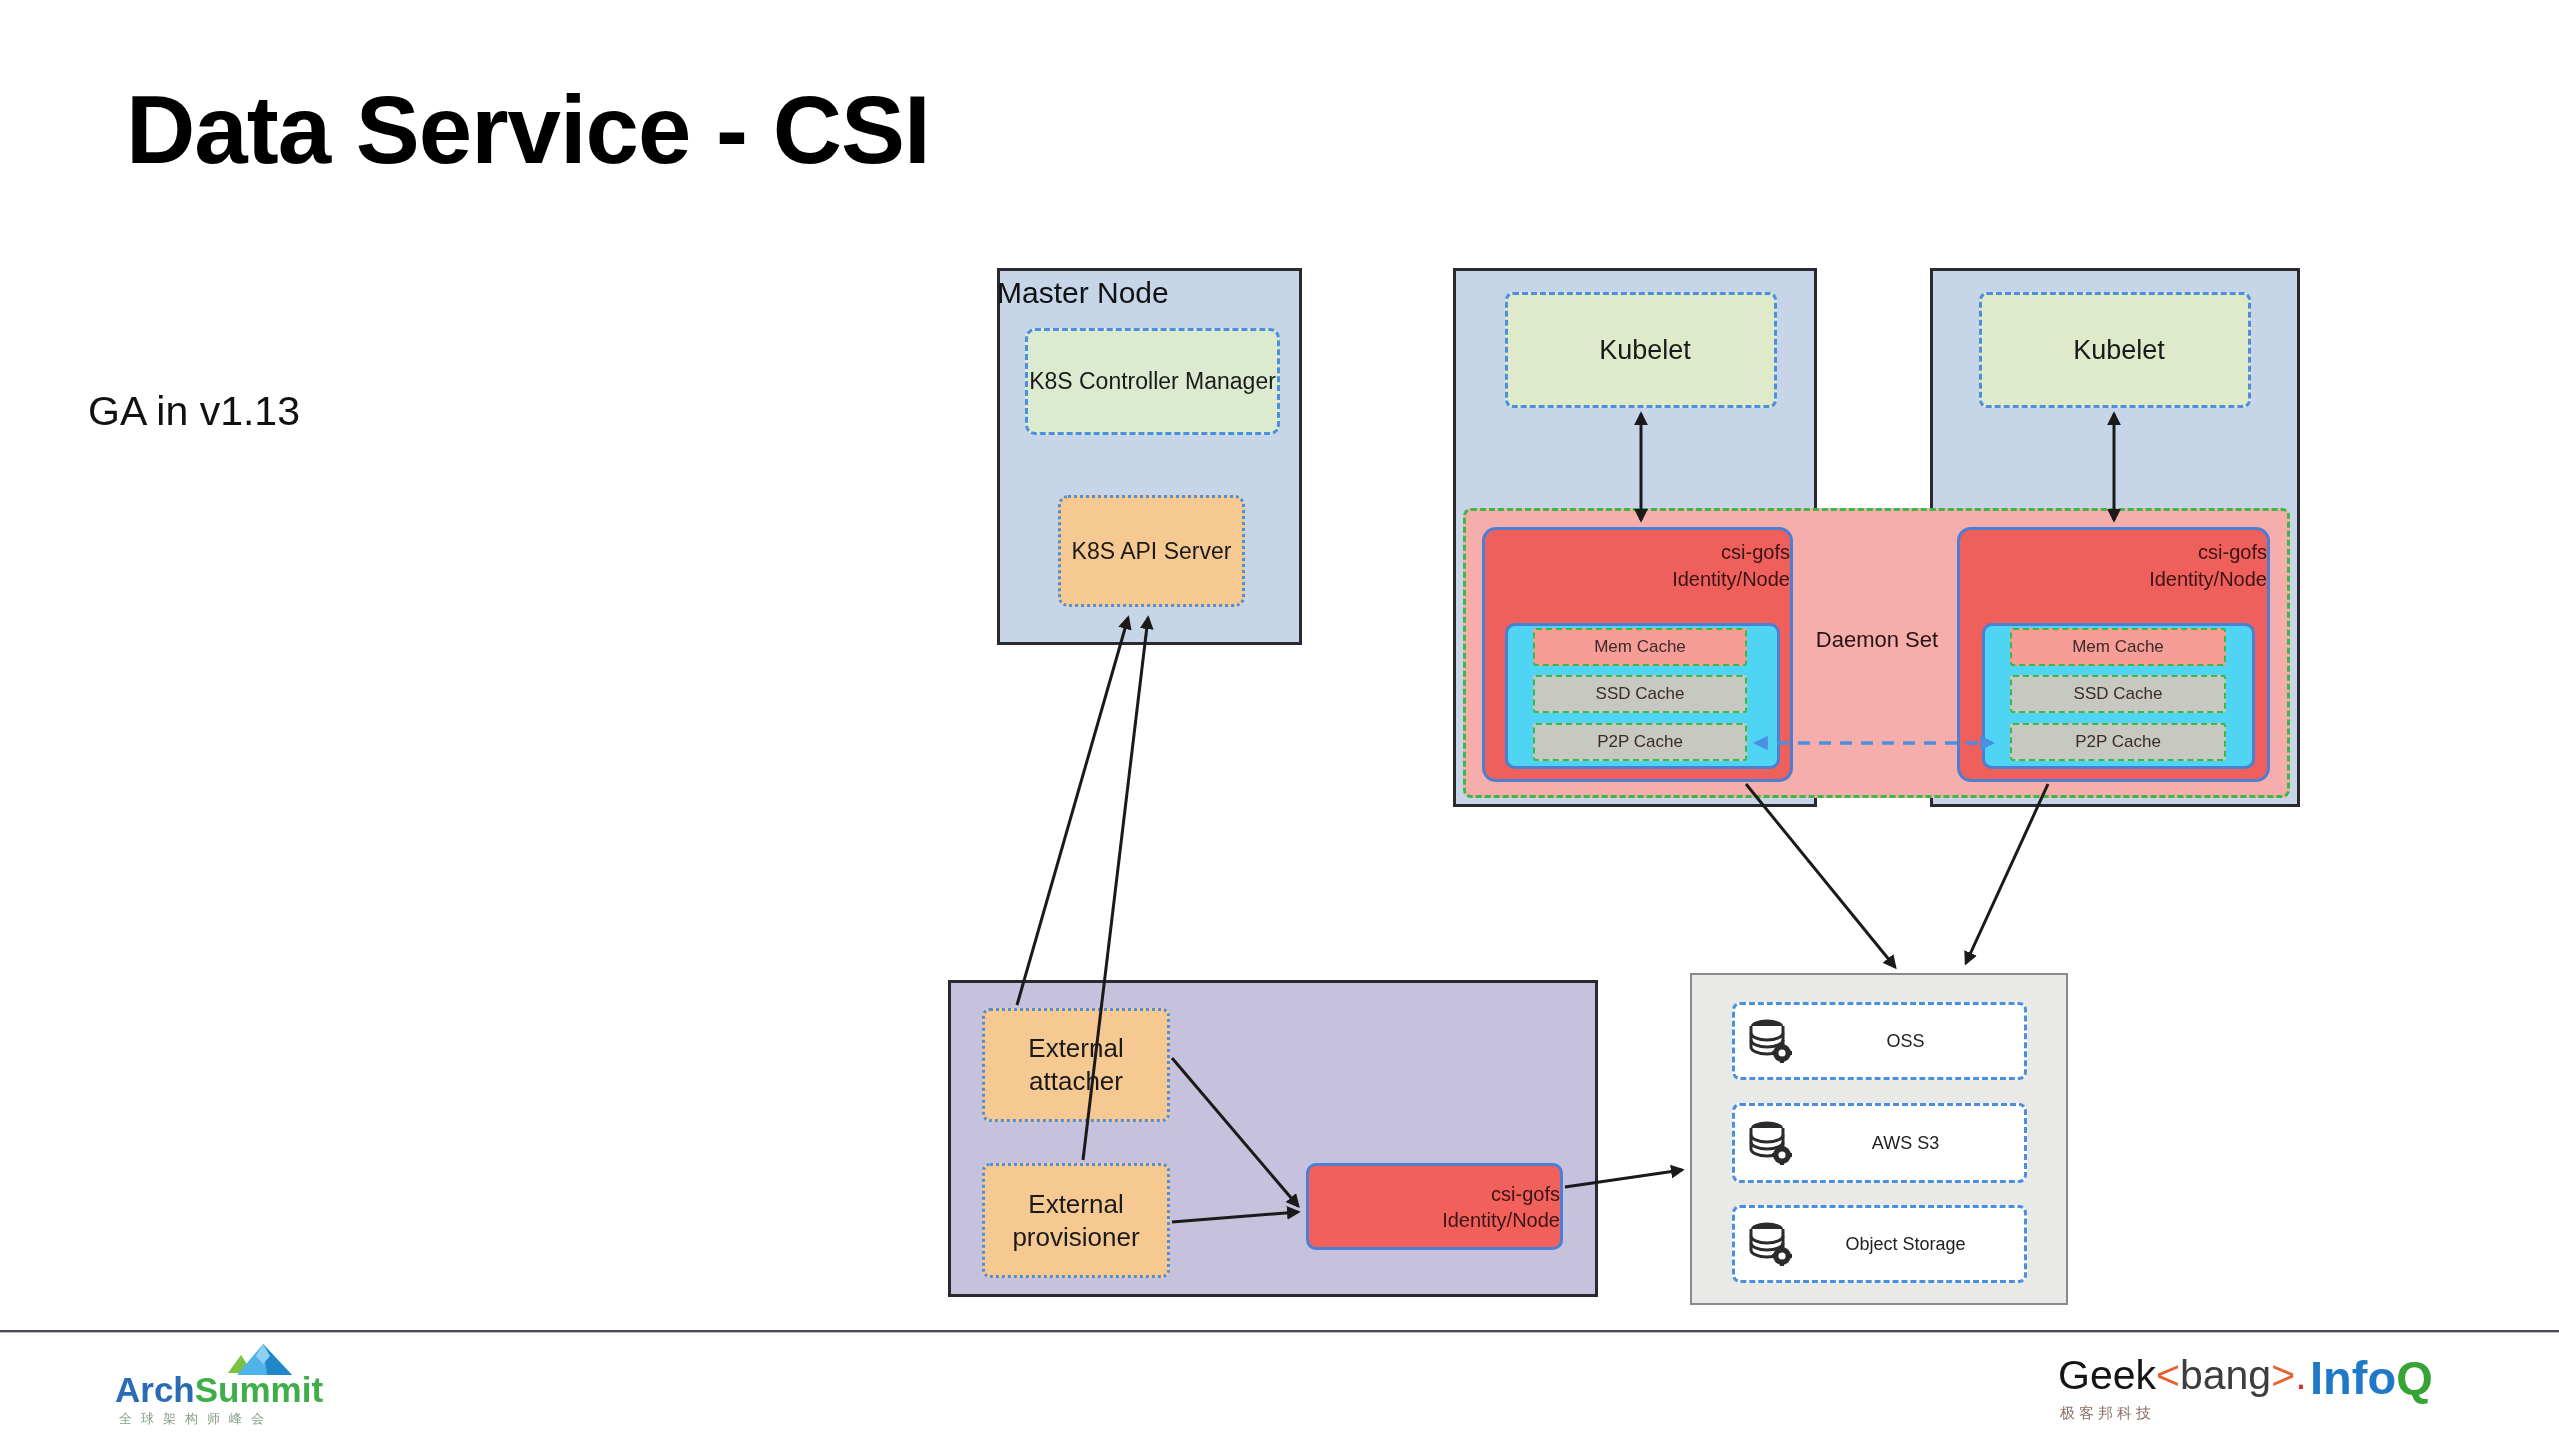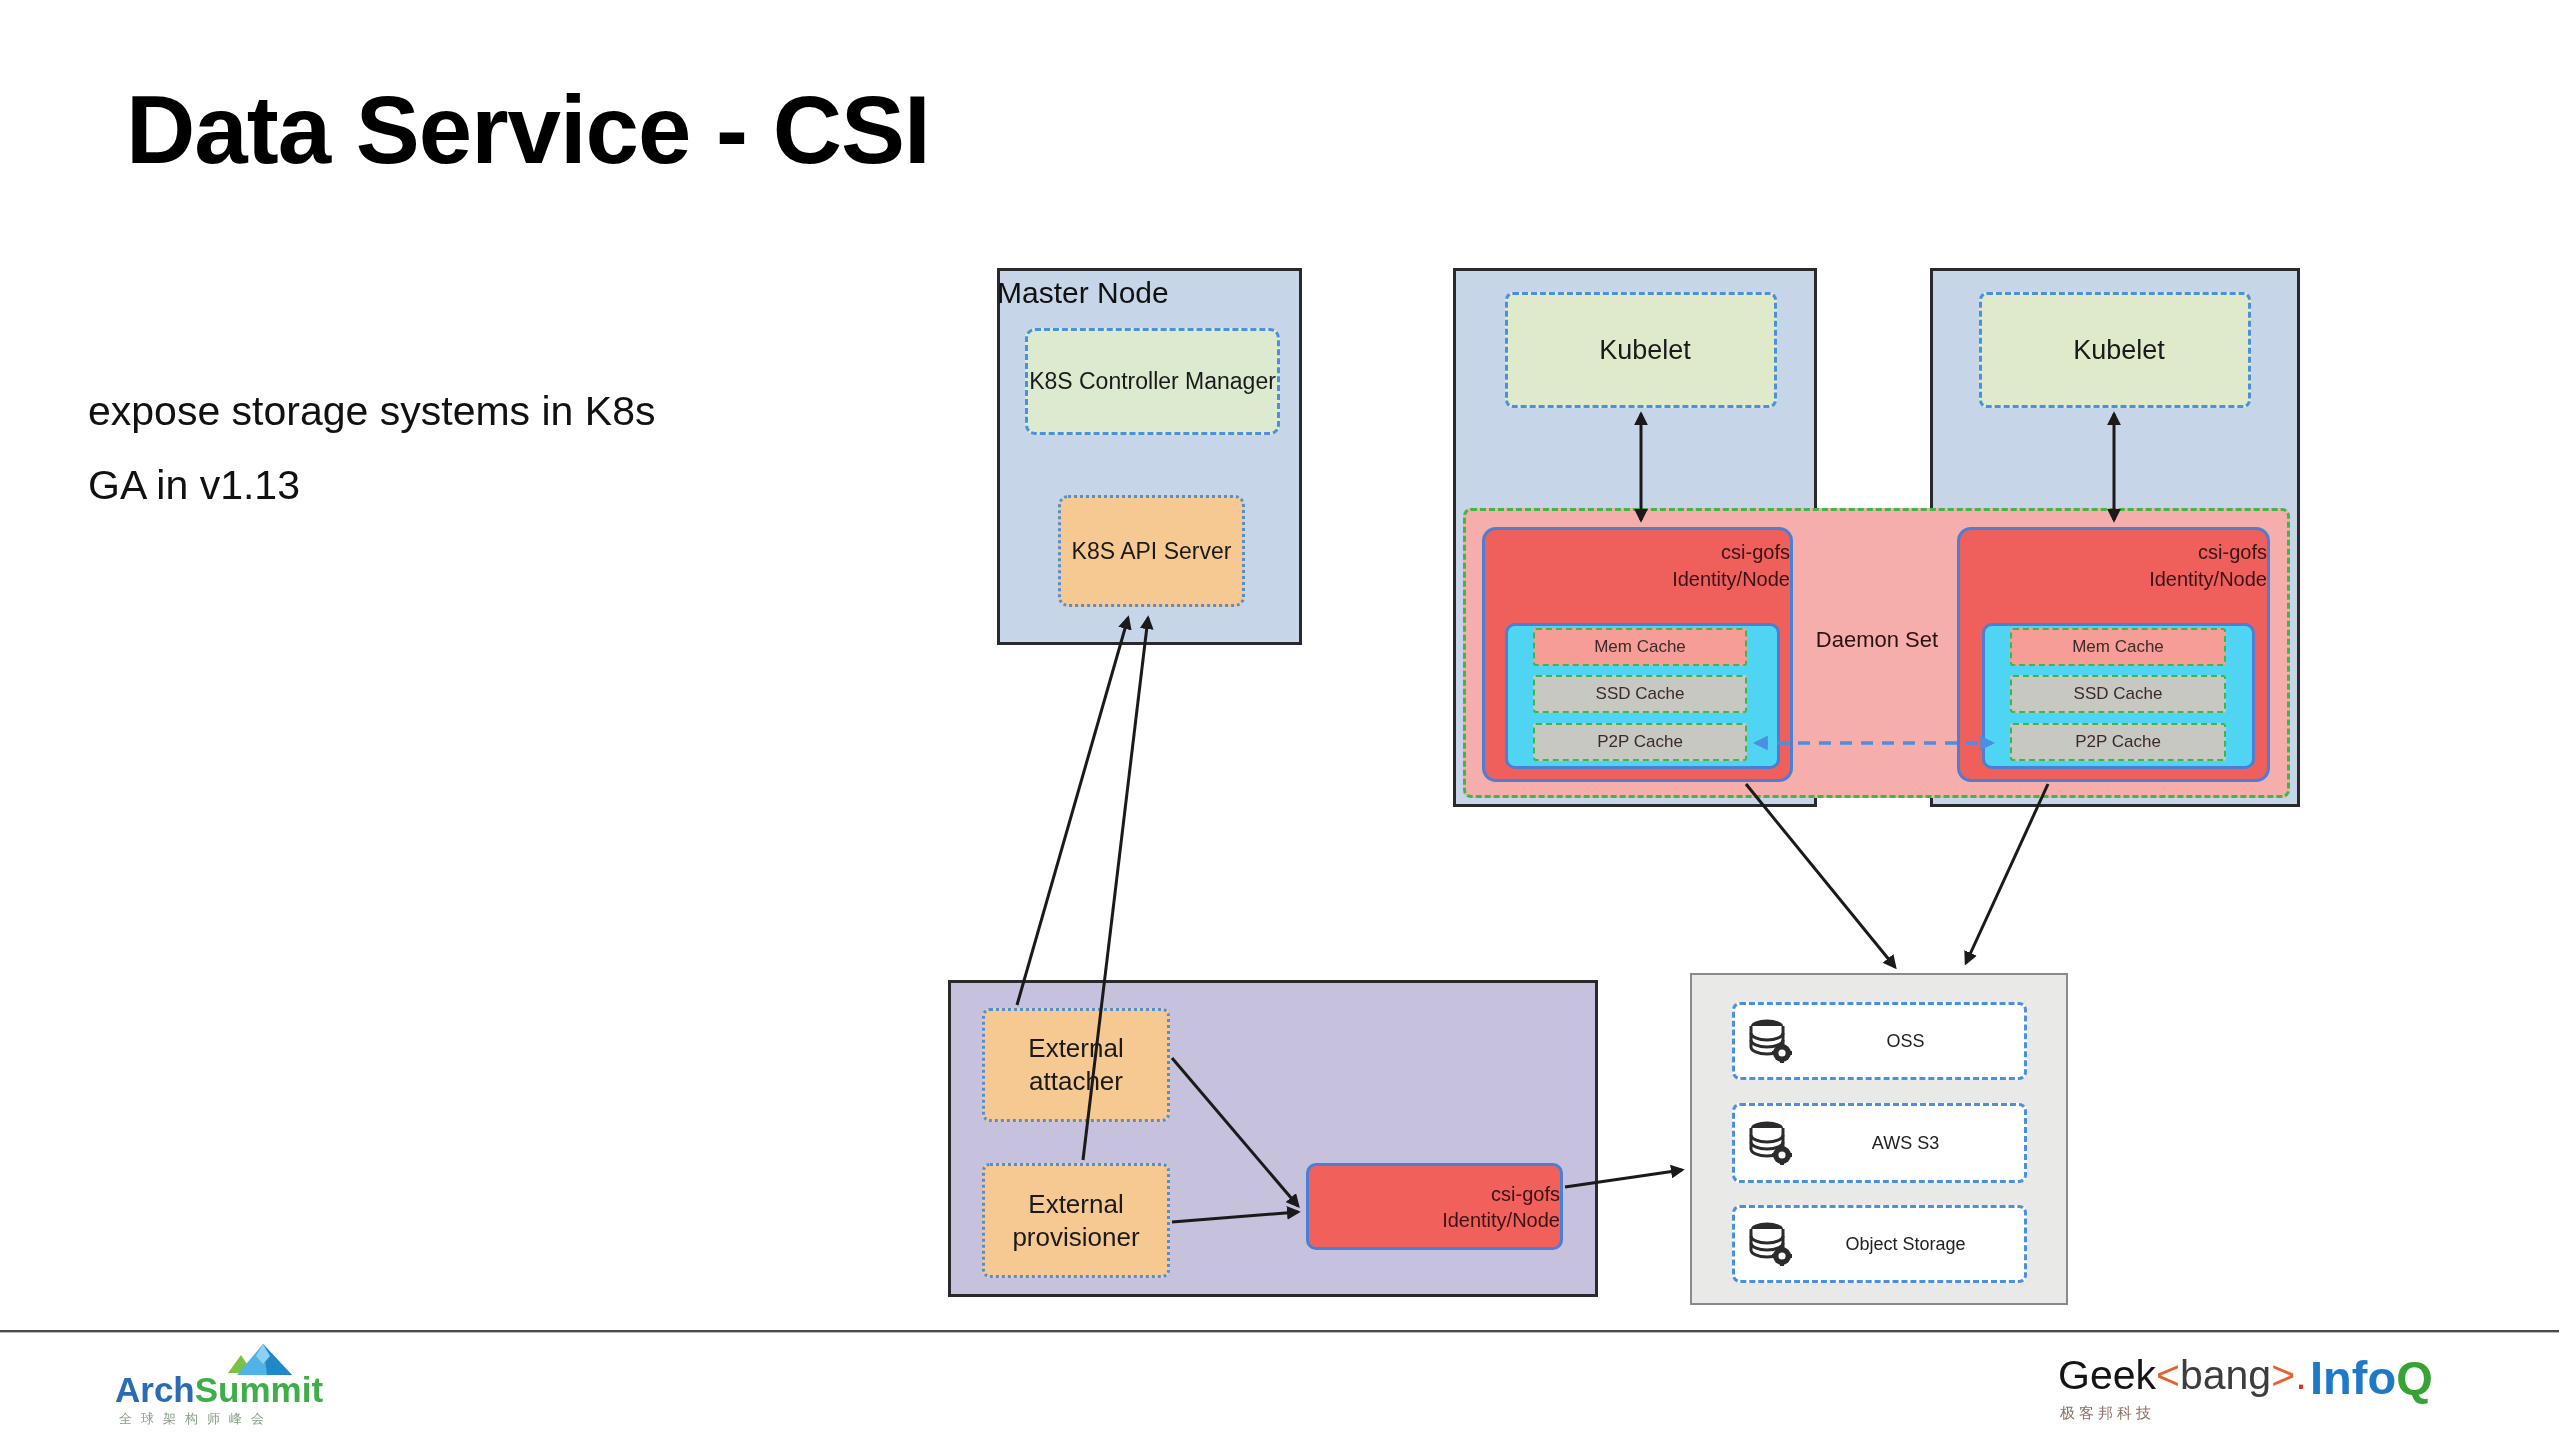--- a/index.html
+++ b/index.html
@@ -92,21 +92,20 @@
           <circle cx="35" cy="36" r="9" fill="#2b2b2b"></circle>
           <circle cx="35" cy="36" r="3.6" fill="#ffffff"></circle>
         </g>
       </symbol>
     </defs>
   </svg>
 
   <div class="abs title">Data Service - CSI</div>
 
   <div class="abs bullets">
-    <div>expose storage systems in K8s</div>
     <div>GA in v1.13</div>
   </div>
 
   <div class="abs bigbox node-fill master"></div>
   <div class="abs master-label">Master Node</div>
   <div class="abs center cm-box">K8S Controller Manager</div>
   <div class="abs center api-box">K8S API Server</div>
 
   <div class="abs bigbox node-fill node1"></div>
   <div class="abs bigbox node-fill node2"></div>

